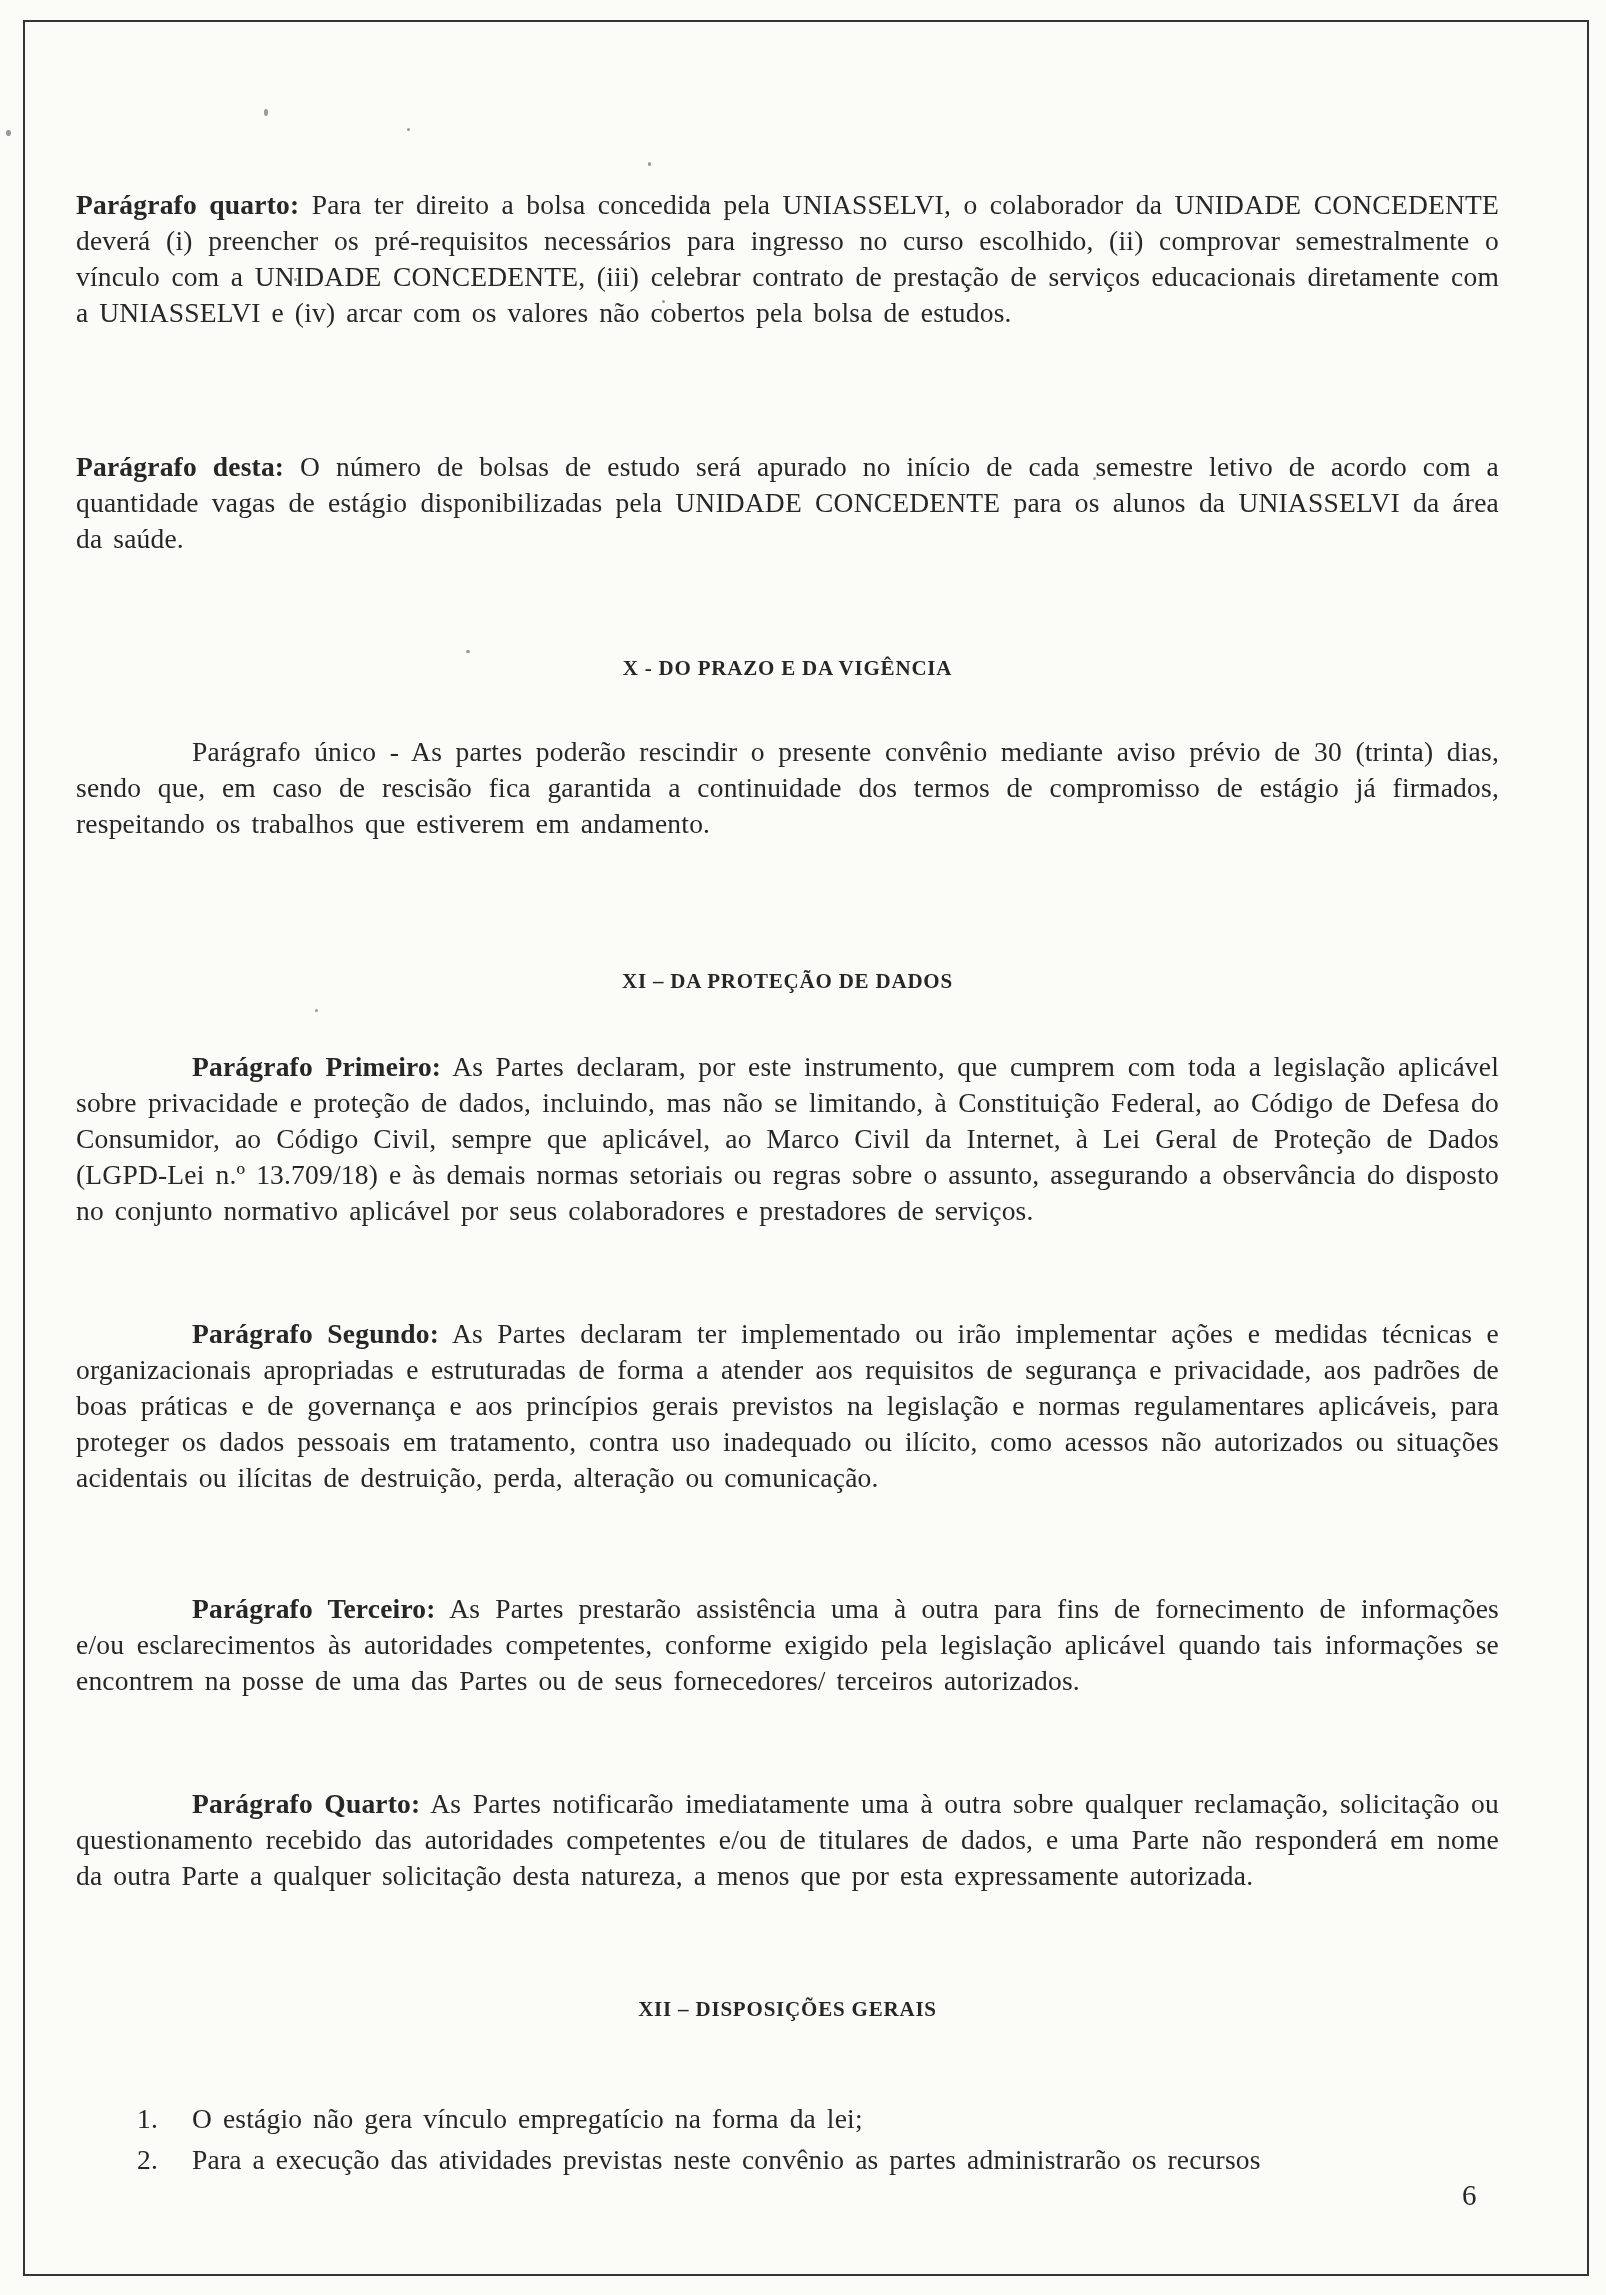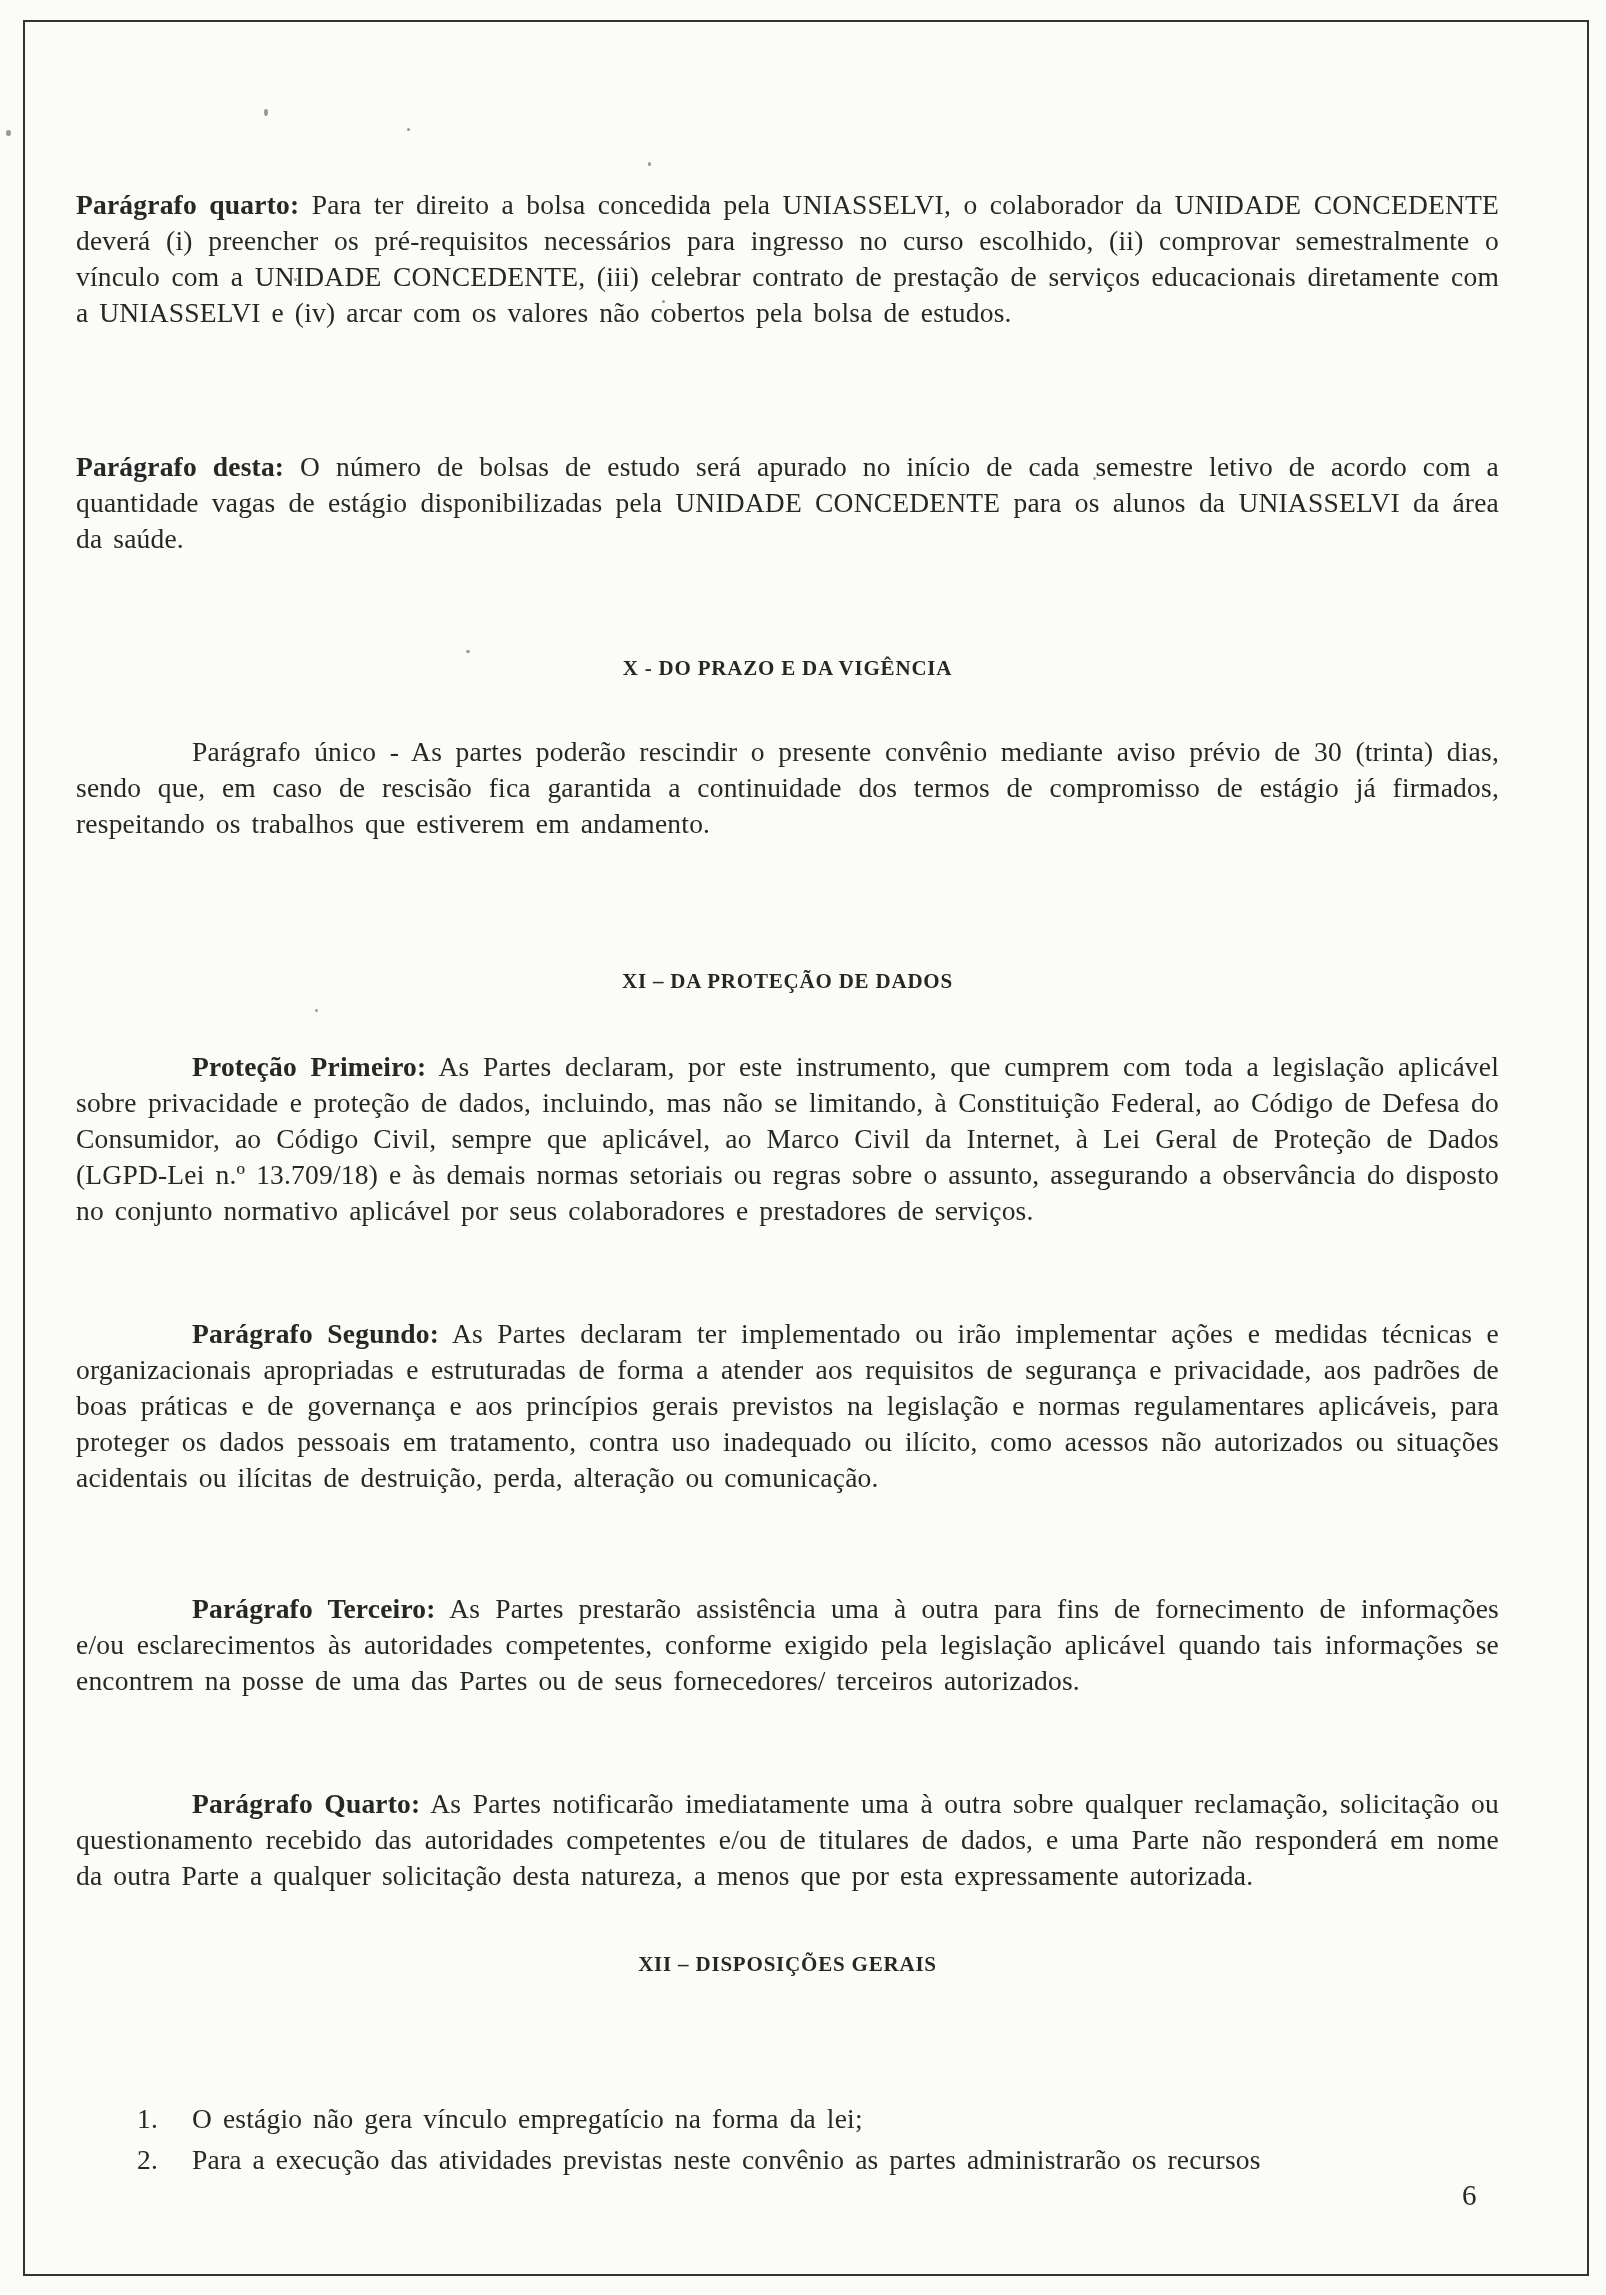--- a/index.html
+++ b/index.html
@@ -82,40 +82,40 @@
 
 <div class="heading" style="top:656px;">X - DO PRAZO E DA VIGÊNCIA</div>
 
 <div class="content-block" style="top:734px;">
   <p class="indent">Parágrafo único - As partes poderão rescindir o presente convênio mediante aviso prévio de 30 (trinta) dias, sendo que, em caso de rescisão fica garantida a continuidade dos termos de compromisso de estágio já firmados, respeitando os trabalhos que estiverem em andamento.</p>
 </div>
 
 <div class="heading" style="top:969px;">XI – DA PROTEÇÃO DE DADOS</div>
 
 <div class="content-block" style="top:1049px;">
-  <p class="indent"><span class="lead">Proteção Primeiro:</span>
+  <p class="indent"><span class="lead">Parágrafo Primeiro:</span>
   <span>As Partes declaram, por este instrumento, que cumprem com toda a legislação aplicável sobre privacidade e proteção de dados, incluindo, mas não se limitando, à Constituição Federal, ao Código de Defesa do Consumidor, ao Código Civil, sempre que aplicável, ao Marco Civil da Internet, à Lei Geral de Proteção de Dados (LGPD-Lei n.º 13.709/18) e às demais normas setoriais ou regras sobre o assunto, assegurando a observância do disposto no conjunto normativo aplicável por seus colaboradores e prestadores de serviços.</span></p>
 </div>
 
 <div class="content-block" style="top:1316px;">
   <p class="indent"><span class="lead">Parágrafo Segundo:</span>
   <span>As Partes declaram ter implementado ou irão implementar ações e medidas técnicas e organizacionais apropriadas e estruturadas de forma a atender aos requisitos de segurança e privacidade, aos padrões de boas práticas e de governança e aos princípios gerais previstos na legislação e normas regulamentares aplicáveis, para proteger os dados pessoais em tratamento, contra uso inadequado ou ilícito, como acessos não autorizados ou situações acidentais ou ilícitas de destruição, perda, alteração ou comunicação.</span></p>
 </div>
 
 <div class="content-block" style="top:1591px;">
   <p class="indent"><span class="lead">Parágrafo Terceiro:</span>
   <span>As Partes prestarão assistência uma à outra para fins de fornecimento de informações e/ou esclarecimentos às autoridades competentes, conforme exigido pela legislação aplicável quando tais informações se encontrem na posse de uma das Partes ou de seus fornecedores/ terceiros autorizados.</span></p>
 </div>
 
 <div class="content-block" style="top:1786px;">
   <p class="indent"><span class="lead">Parágrafo Quarto:</span>
   <span>As Partes notificarão imediatamente uma à outra sobre qualquer reclamação, solicitação ou questionamento recebido das autoridades competentes e/ou de titulares de dados, e uma Parte não responderá em nome da outra Parte a qualquer solicitação desta natureza, a menos que por esta expressamente autorizada.</span></p>
 </div>
 
-<div class="heading" style="top:1952px;text-align:center;">XII – DISPOSIÇÕES GERAIS</div>
+<div class="heading" style="top:1997px;text-align:center;">XII – DISPOSIÇÕES GERAIS</div>
 
 <div class="content-block" style="top:2101px;">
   <div class="list-row">
     <span class="list-num">1.</span>
     <span class="list-txt">O estágio não gera vínculo empregatício na forma da lei;</span>
   </div>
   <div class="list-row">
     <span class="list-num">2.</span>
     <span class="list-txt">Para a execução das atividades previstas neste convênio as partes administrarão os recursos</span>
   </div>

